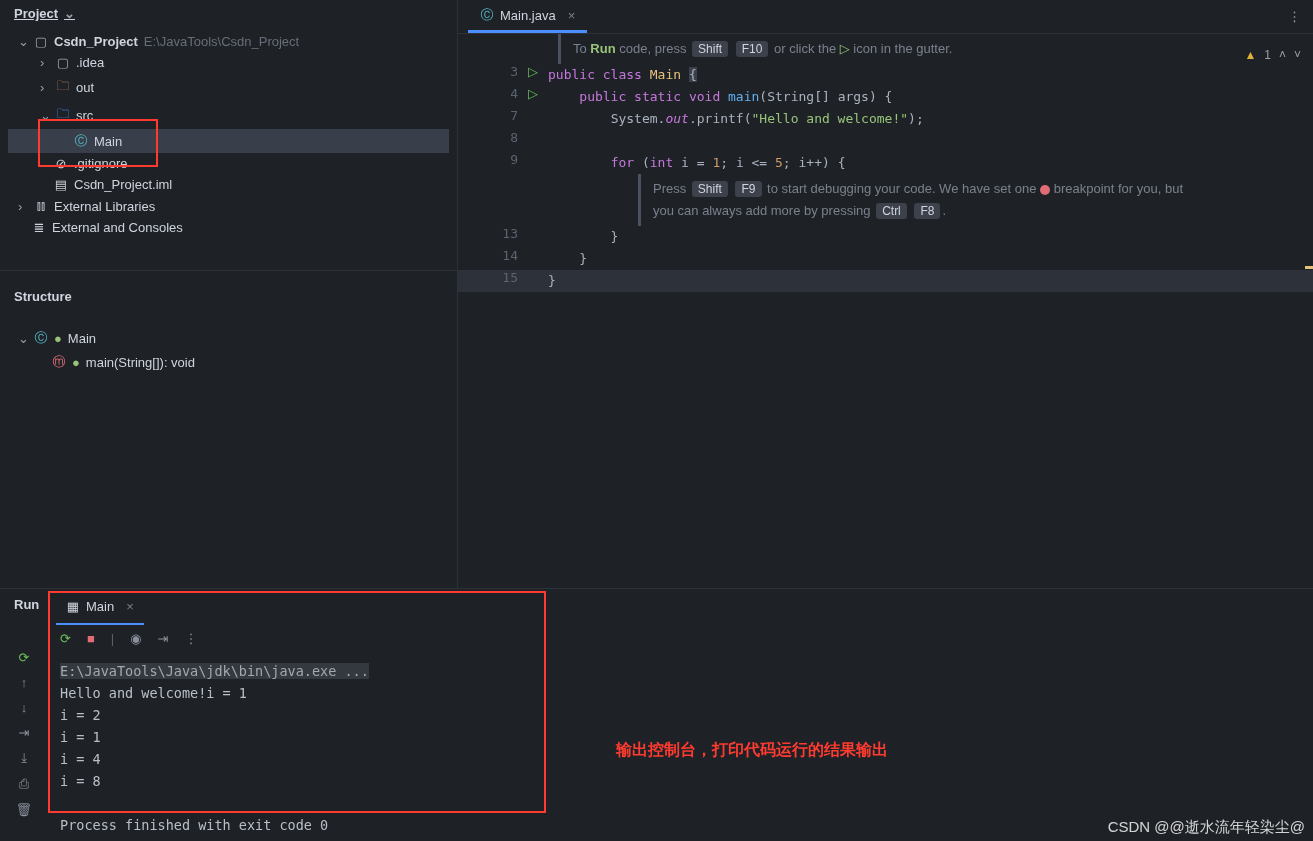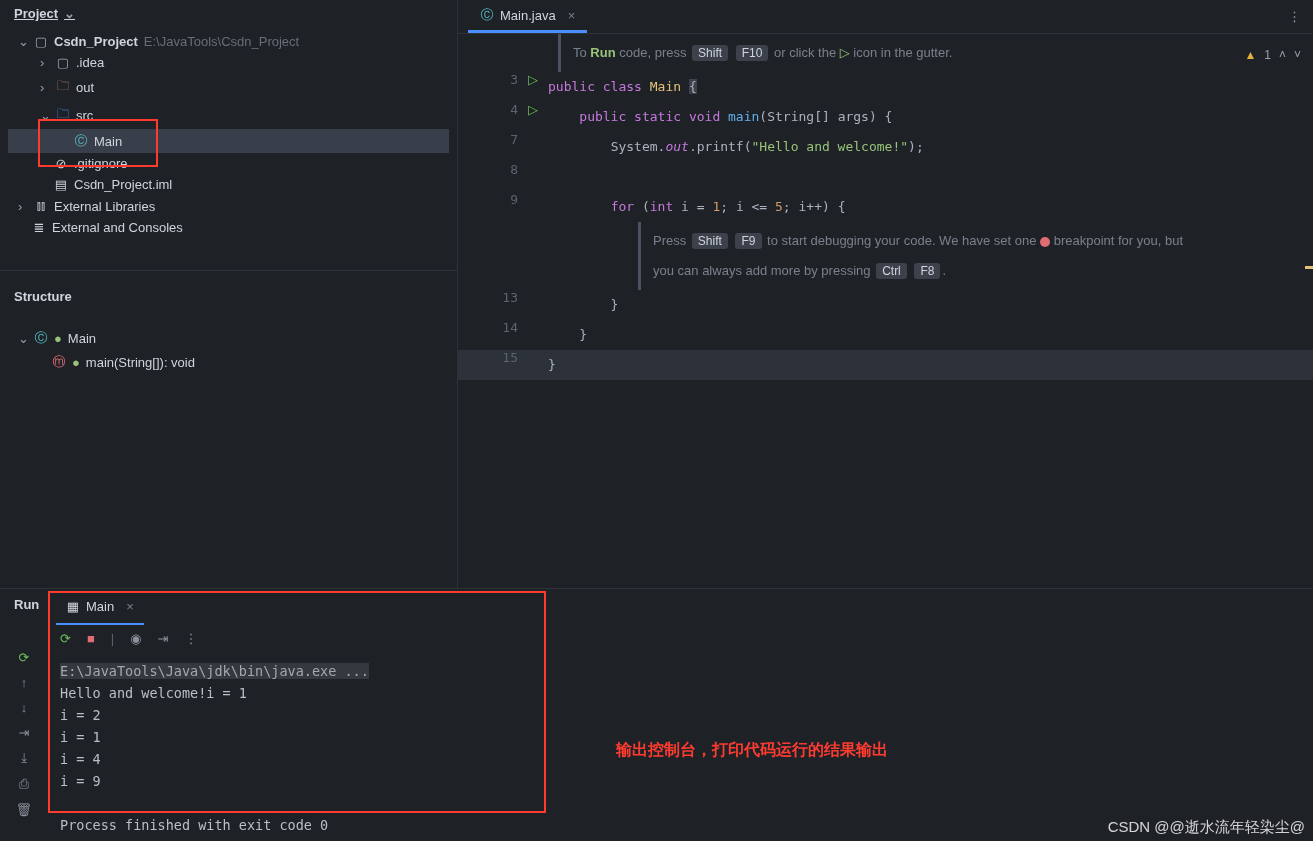--- a/index.html
+++ b/index.html
@@ -53,21 +53,21 @@
 .tab {
   display: flex; align-items: center; gap: 6px;
   padding: 0 12px; height: 100%;
   border-bottom: 3px solid #4b8eff;
   color: #cfd4de;
 }
 .tab .close { color: #7a808c; margin-left: 6px; }
 .top-dots { margin-left: auto; margin-right: 12px; color: #9aa0ac; }
 .gutter { width: 70px; text-align: right; color: #5c6370; font-family: 'Consolas', monospace; font-size: 13px; padding-right: 10px; flex-shrink: 0; }
 .run-gutter { width: 20px; color: #6bbf59; flex-shrink: 0; }
-.code-content { flex: 1; font-family: 'Consolas', monospace; font-size: 13px; line-height: 30px; white-space: pre; }
+.code-content { flex: 1; font-family: 'Consolas', monospace; font-size: 13px; line-height: 22px; white-space: pre; }
 
 .hint-box {
   border-left: 3px solid #4a5160;
   padding: 4px 0 4px 12px;
   color: #7a808c;
   font-family: 'Segoe UI', Arial, sans-serif;
   white-space: normal;
   margin-left: 0;
 }
 .hint-box .kbd {
@@ -331,21 +331,21 @@
         <span style="color:#5c6370">|</span>
         <span>◉</span>
         <span>⇥</span>
         <span>⋮</span>
       </div>
       <div class="run-output"><span class="cmd">E:\JavaTools\Java\jdk\bin\java.exe ...</span>
 <span>Hello and welcome!i = 1</span>
 <span>i = 2</span>
 <span>i = 1</span>
 <span>i = 4</span>
-<span>i = 9</span>
+<span>i = 8</span>
 
 <span>Process finished with exit code 0</span></div>
     </div>
   </div>
 </div>
 
 <div class="red-box-1"></div>
 <div class="red-box-2"></div>
 <div class="annotation">输出控制台，打印代码运行的结果输出</div>
 <div class="watermark">CSDN @@逝水流年轻染尘@</div>

